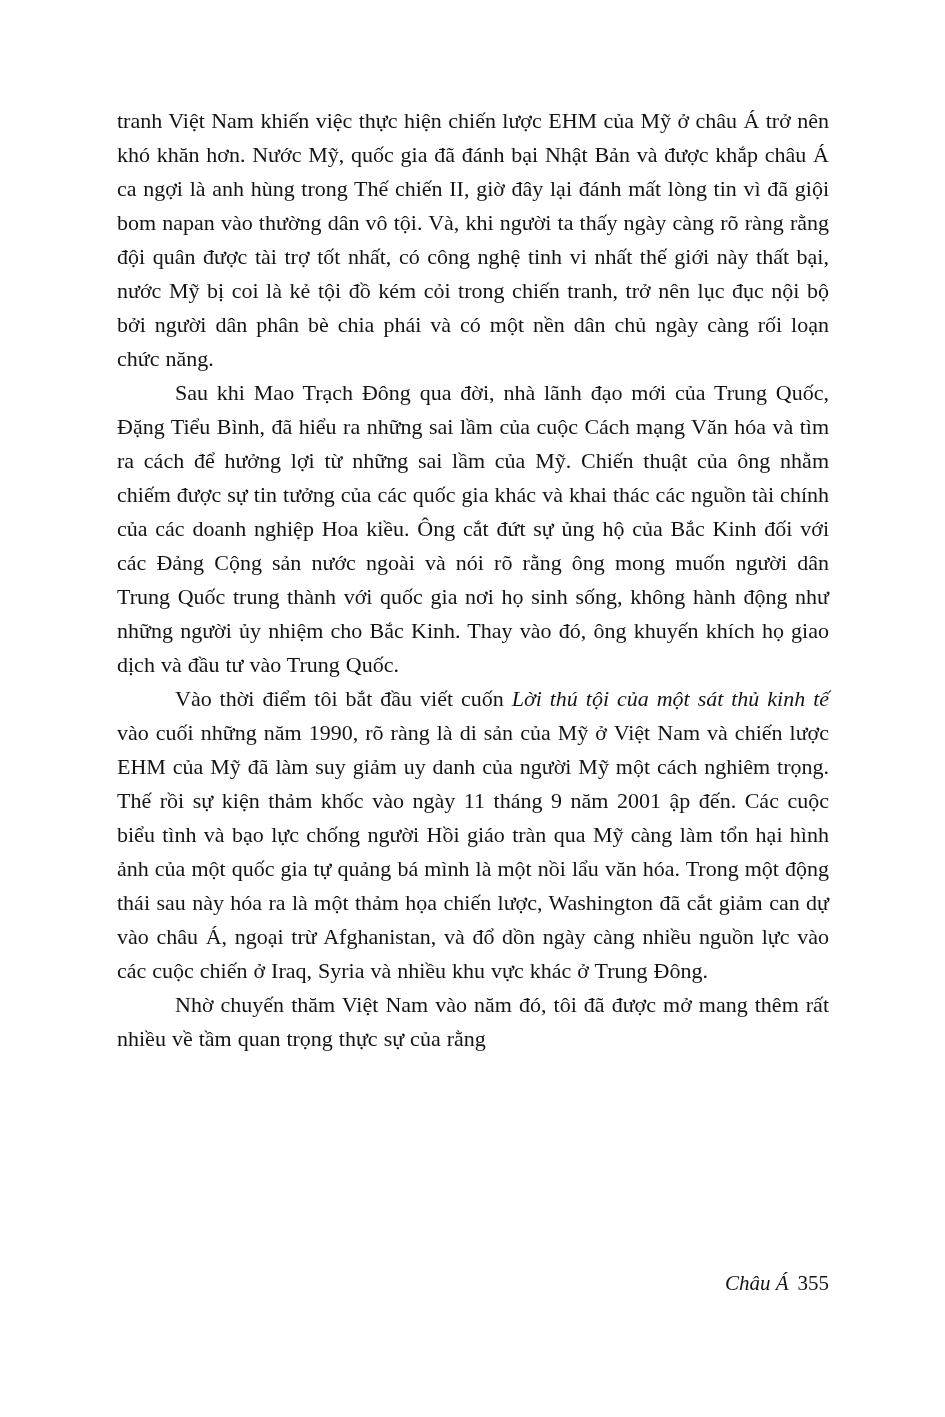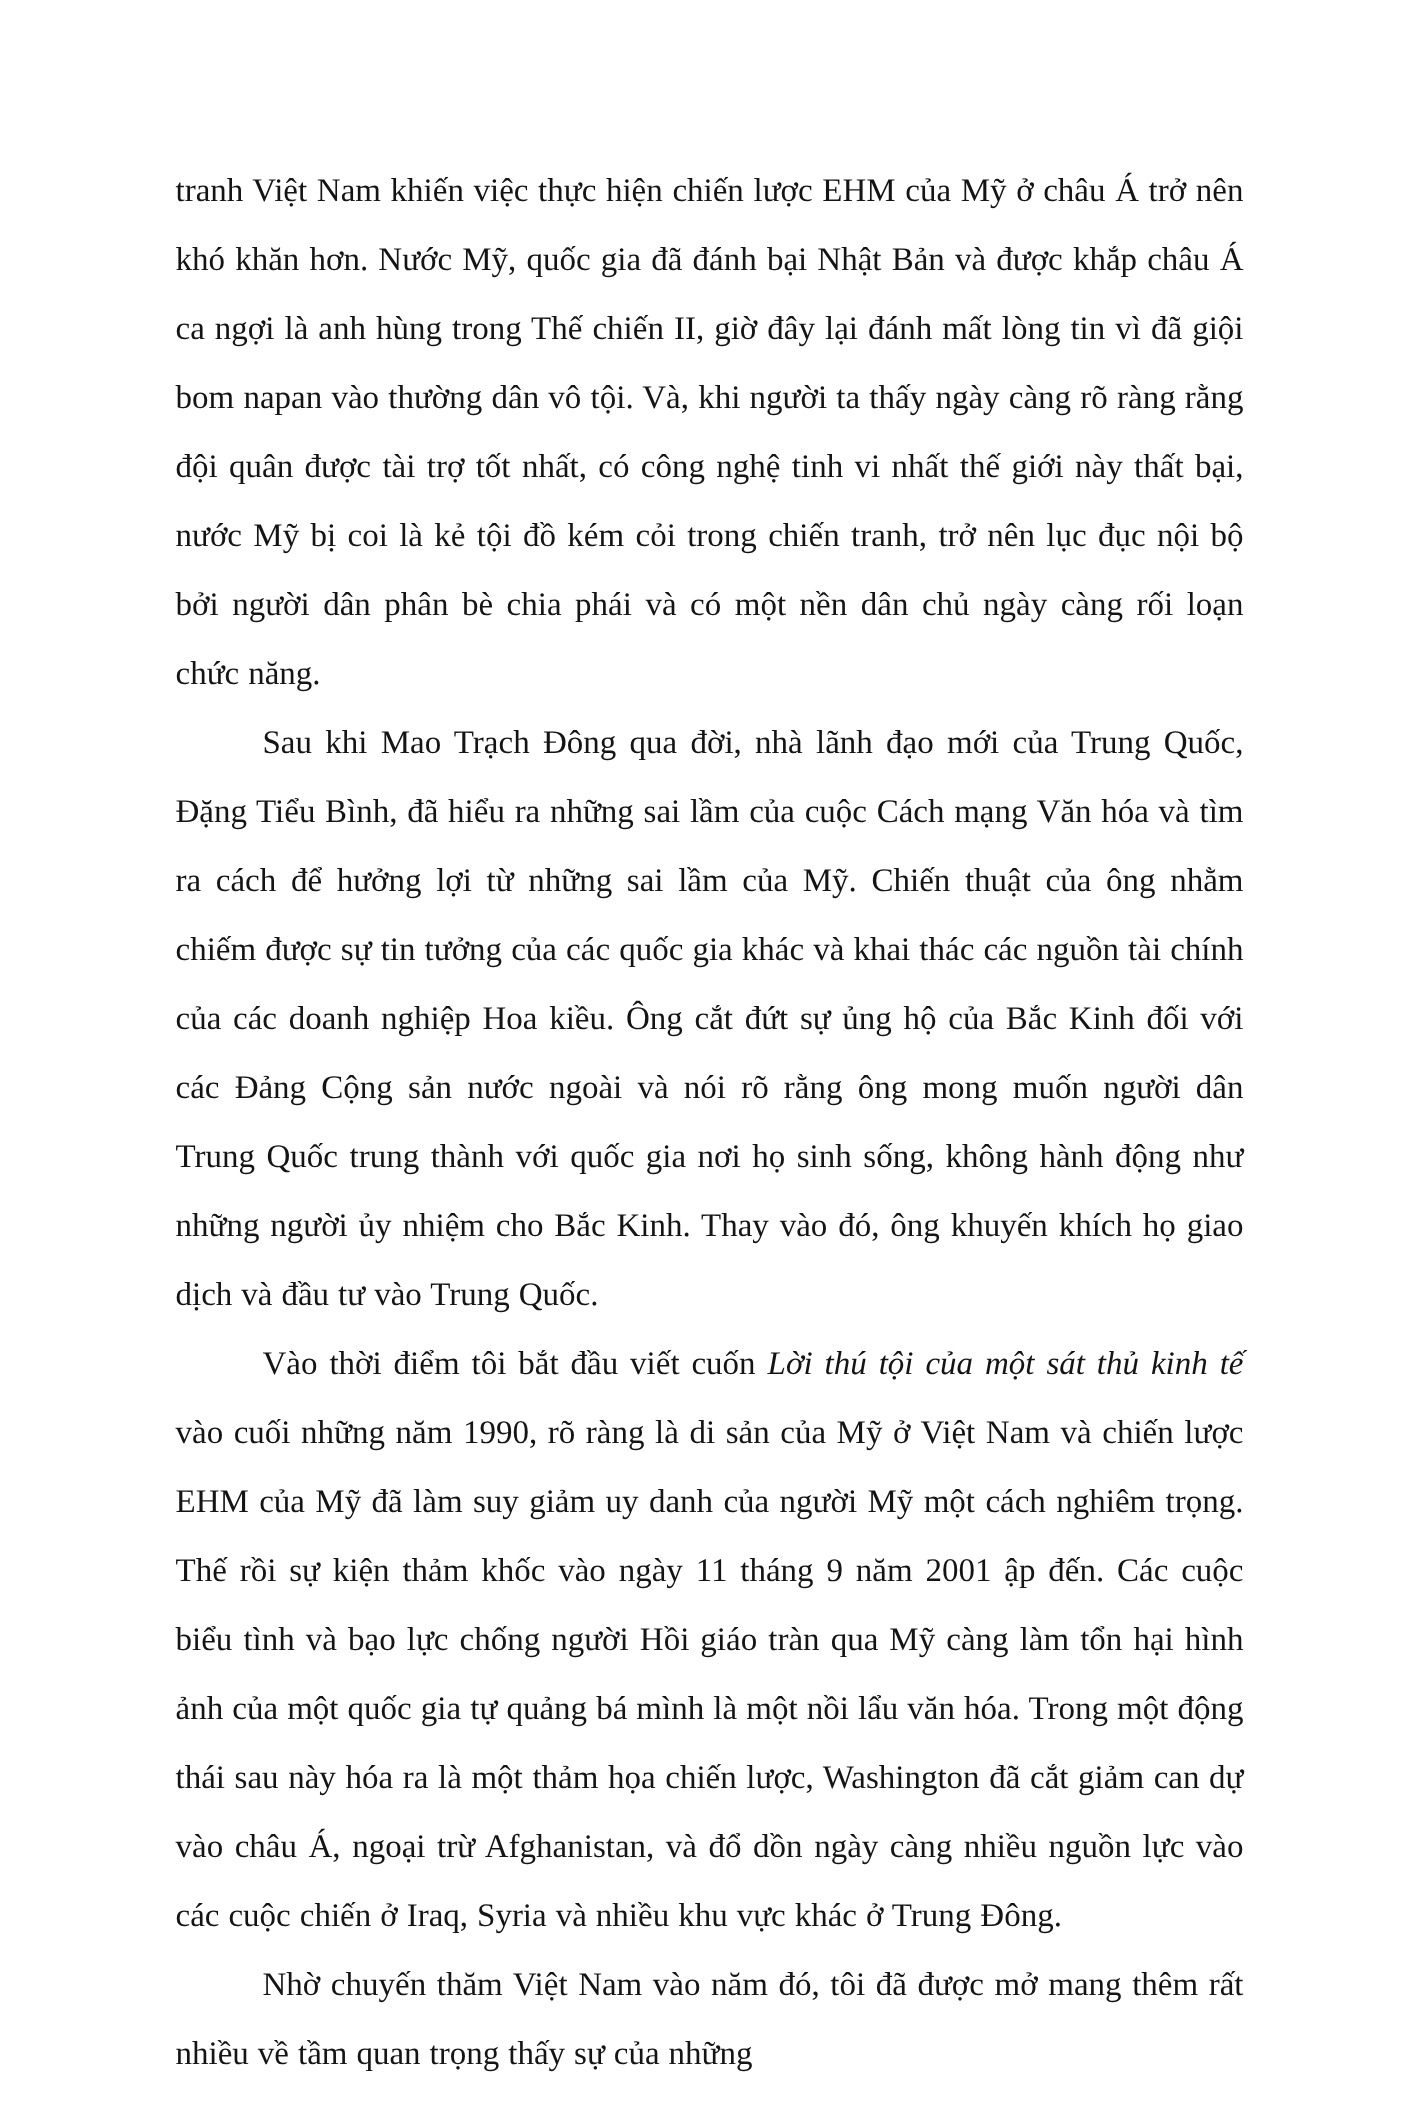--- a/index.html
+++ b/index.html
@@ -17,21 +17,21 @@
       position: absolute;
       inset: 0;
       background: #ffffff;
     }
     .text-block {
       position: absolute;
       left: 117px;
       top: 104px;
       width: 712px;
       font-size: 22px;
-      line-height: 46px;
+      line-height: 34px;
       text-align: justify;
       word-spacing: 0.5px;
     }
     .para { text-indent: 58px; }
     .para.no-indent { text-indent: 0; }
     .para em, .footer em { }
     .footer {
       position: absolute;
       left: 117px;
       top: 1268px;
@@ -48,18 +48,21 @@
 <div class="page">
 
   <main class="text-block">
 
     <p class="para no-indent">tranh Việt Nam khiến việc thực hiện chiến lược EHM của Mỹ ở châu Á trở nên khó khăn hơn. Nước Mỹ, quốc gia đã đánh bại Nhật Bản và được khắp châu Á ca ngợi là anh hùng trong Thế chiến II, giờ đây lại đánh mất lòng tin vì đã giội bom napan vào thường dân vô tội. Và, khi người ta thấy ngày càng rõ ràng rằng đội quân được tài trợ tốt nhất, có công nghệ tinh vi nhất thế giới này thất bại, nước Mỹ bị coi là kẻ tội đồ kém cỏi trong chiến tranh, trở nên lục đục nội bộ bởi người dân phân bè chia phái và có một nền dân chủ ngày càng rối loạn chức năng.</p>
 
     <p class="para">Sau khi Mao Trạch Đông qua đời, nhà lãnh đạo mới của Trung Quốc, Đặng Tiểu Bình, đã hiểu ra những sai lầm của cuộc Cách mạng Văn hóa và tìm ra cách để hưởng lợi từ những sai lầm của Mỹ. Chiến thuật của ông nhằm chiếm được sự tin tưởng của các quốc gia khác và khai thác các nguồn tài chính của các doanh nghiệp Hoa kiều. Ông cắt đứt sự ủng hộ của Bắc Kinh đối với các Đảng Cộng sản nước ngoài và nói rõ rằng ông mong muốn người dân Trung Quốc trung thành với quốc gia nơi họ sinh sống, không hành động như những người ủy nhiệm cho Bắc Kinh. Thay vào đó, ông khuyến khích họ giao dịch và đầu tư vào Trung Quốc.</p>
 
     <p class="para"><span>Vào thời điểm tôi bắt đầu viết cuốn </span><em>Lời thú tội của một sát thủ kinh tế</em><span> vào cuối những năm 1990, rõ ràng là di sản của Mỹ ở Việt Nam và chiến lược EHM của Mỹ đã làm suy giảm uy danh của người Mỹ một cách nghiêm trọng. Thế rồi sự kiện thảm khốc vào ngày 11 tháng 9 năm 2001 ập đến. Các cuộc biểu tình và bạo lực chống người Hồi giáo tràn qua Mỹ càng làm tổn hại hình ảnh của một quốc gia tự quảng bá mình là một nồi lẩu văn hóa. Trong một động thái sau này hóa ra là một thảm họa chiến lược, Washington đã cắt giảm can dự vào châu Á, ngoại trừ Afghanistan, và đổ dồn ngày càng nhiều nguồn lực vào các cuộc chiến ở Iraq, Syria và nhiều khu vực khác ở Trung Đông.</span></p>
 
-    <p class="para">Nhờ chuyến thăm Việt Nam vào năm đó, tôi đã được mở mang thêm rất nhiều về tầm quan trọng thấy sự của những</p>
+    <p class="para">Nhờ chuyến thăm Việt Nam vào năm đó, tôi đã được mở mang thêm rất nhiều về tầm quan trọng thực sự của rằng</p>
 
   </main>
 
+  <footer class="footer">
+    <em>Châu Á</em><span class="pagenum">355</span>
+  </footer>
 
 </div>
 
 </body></html>

